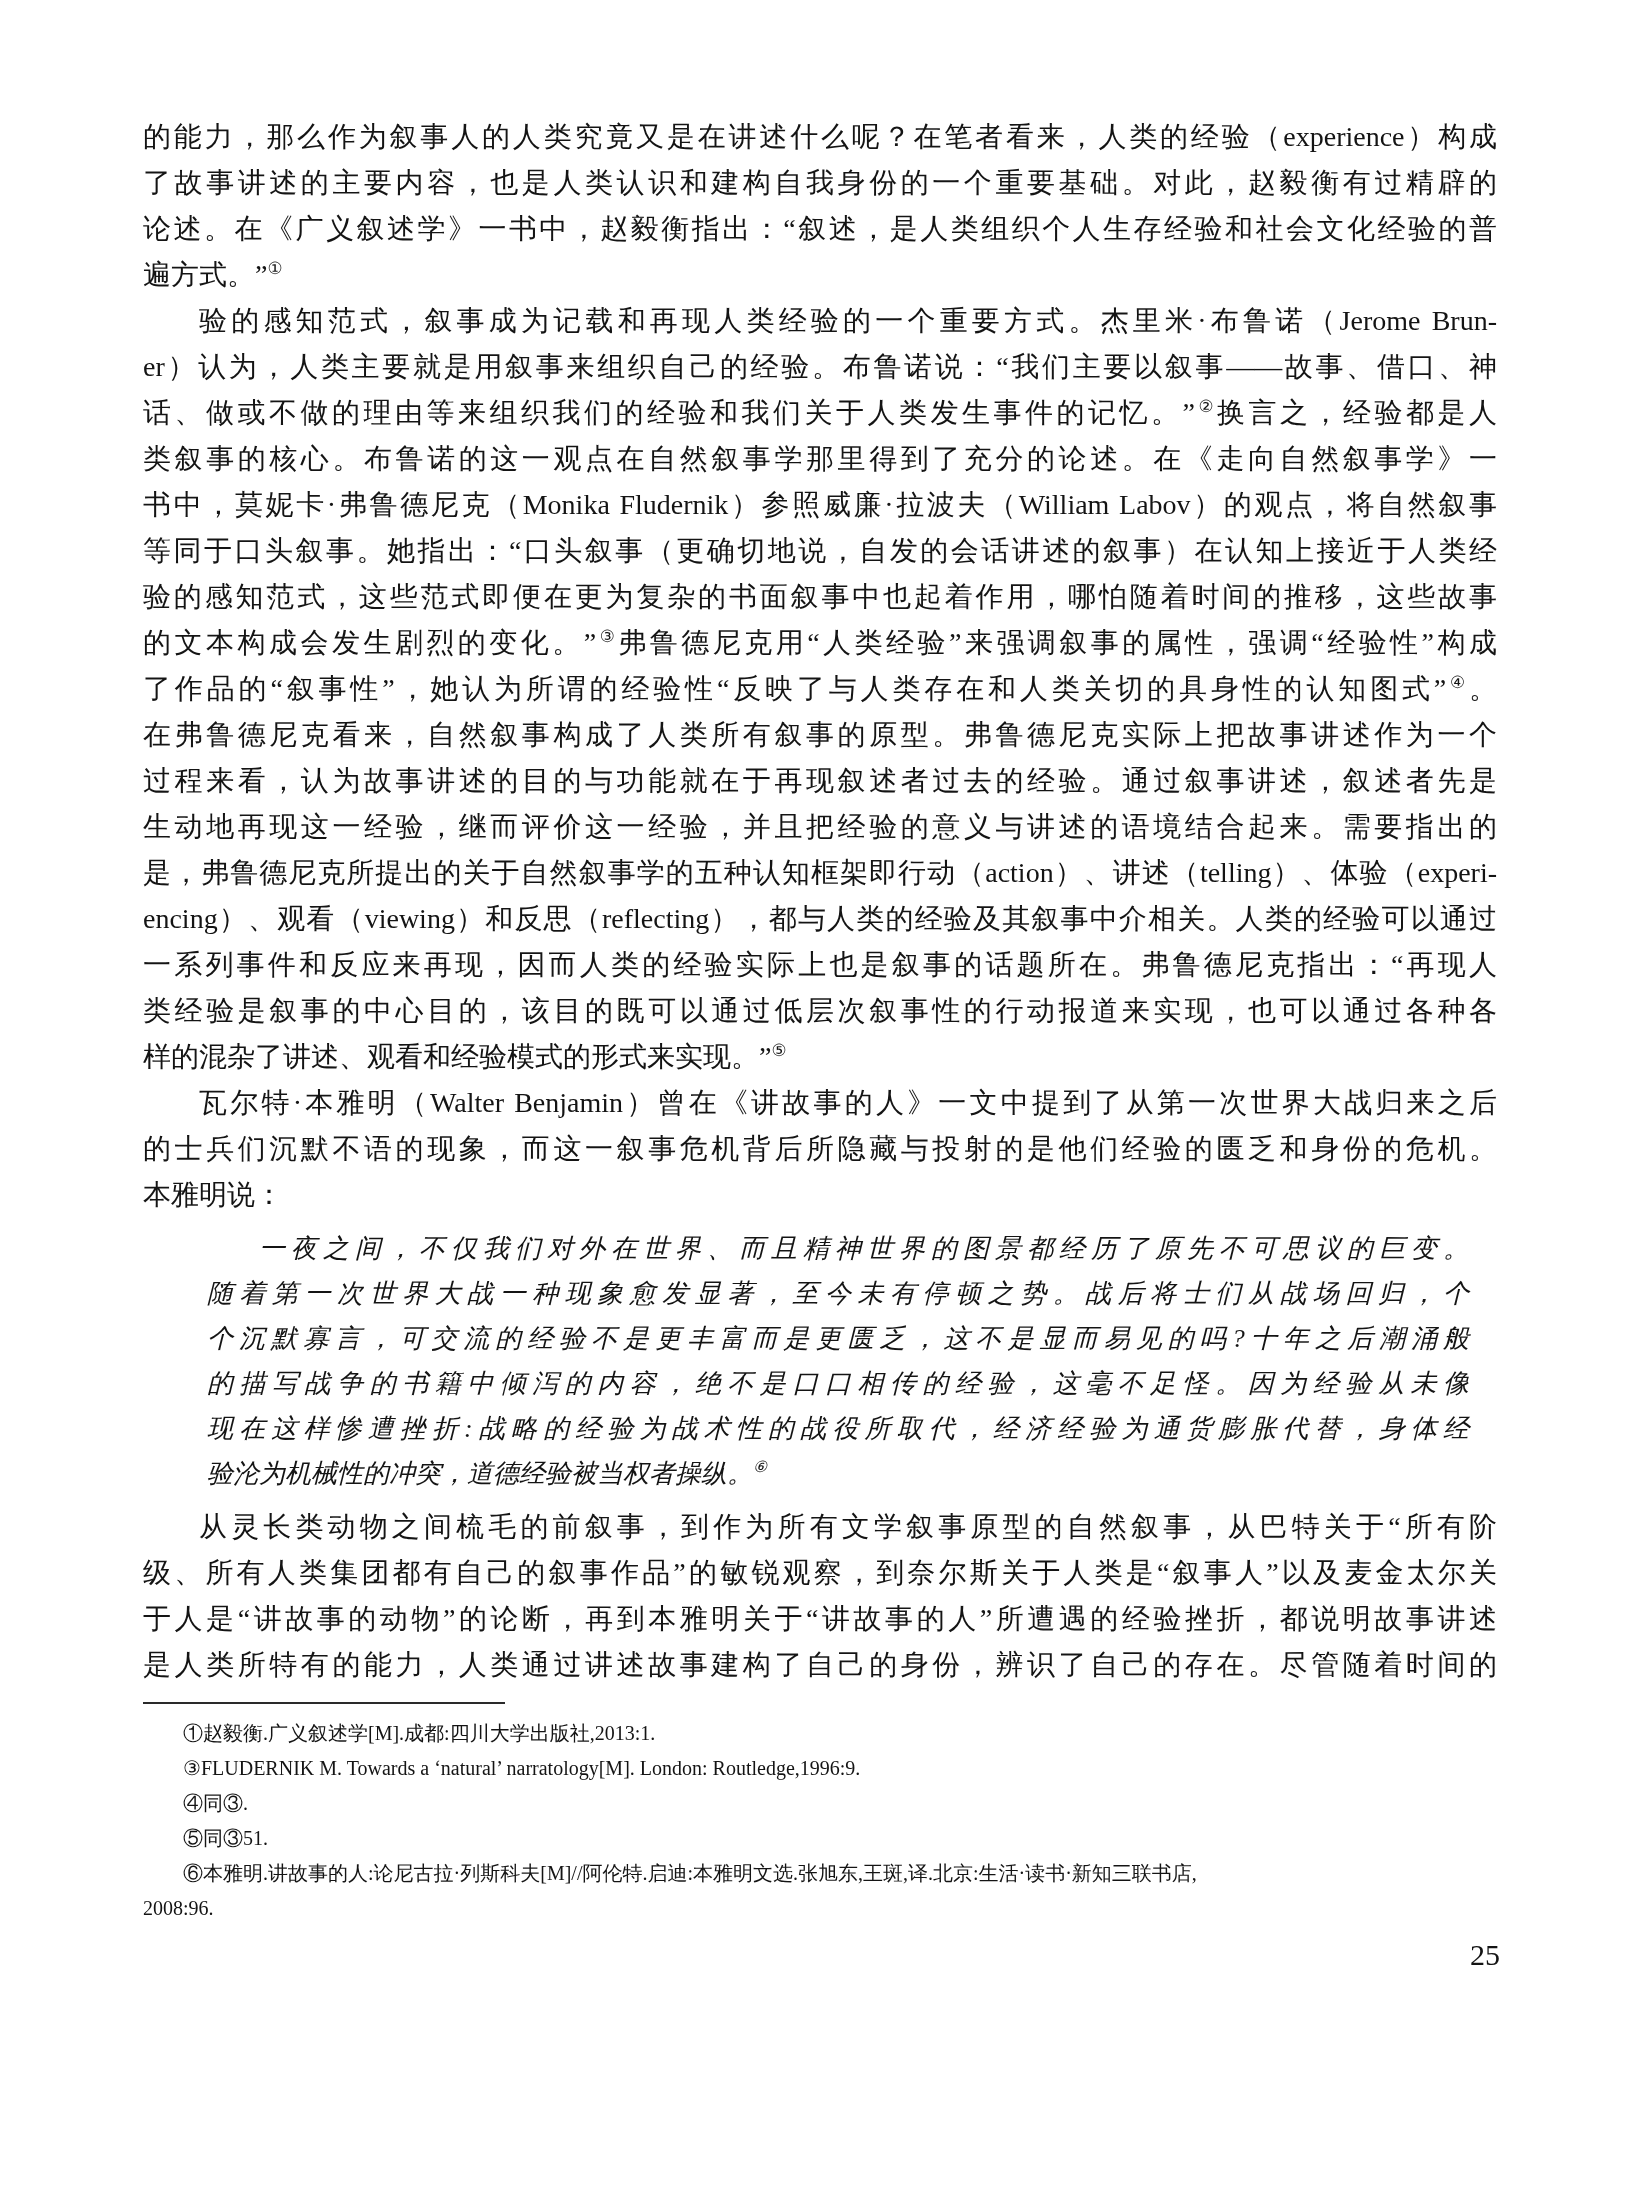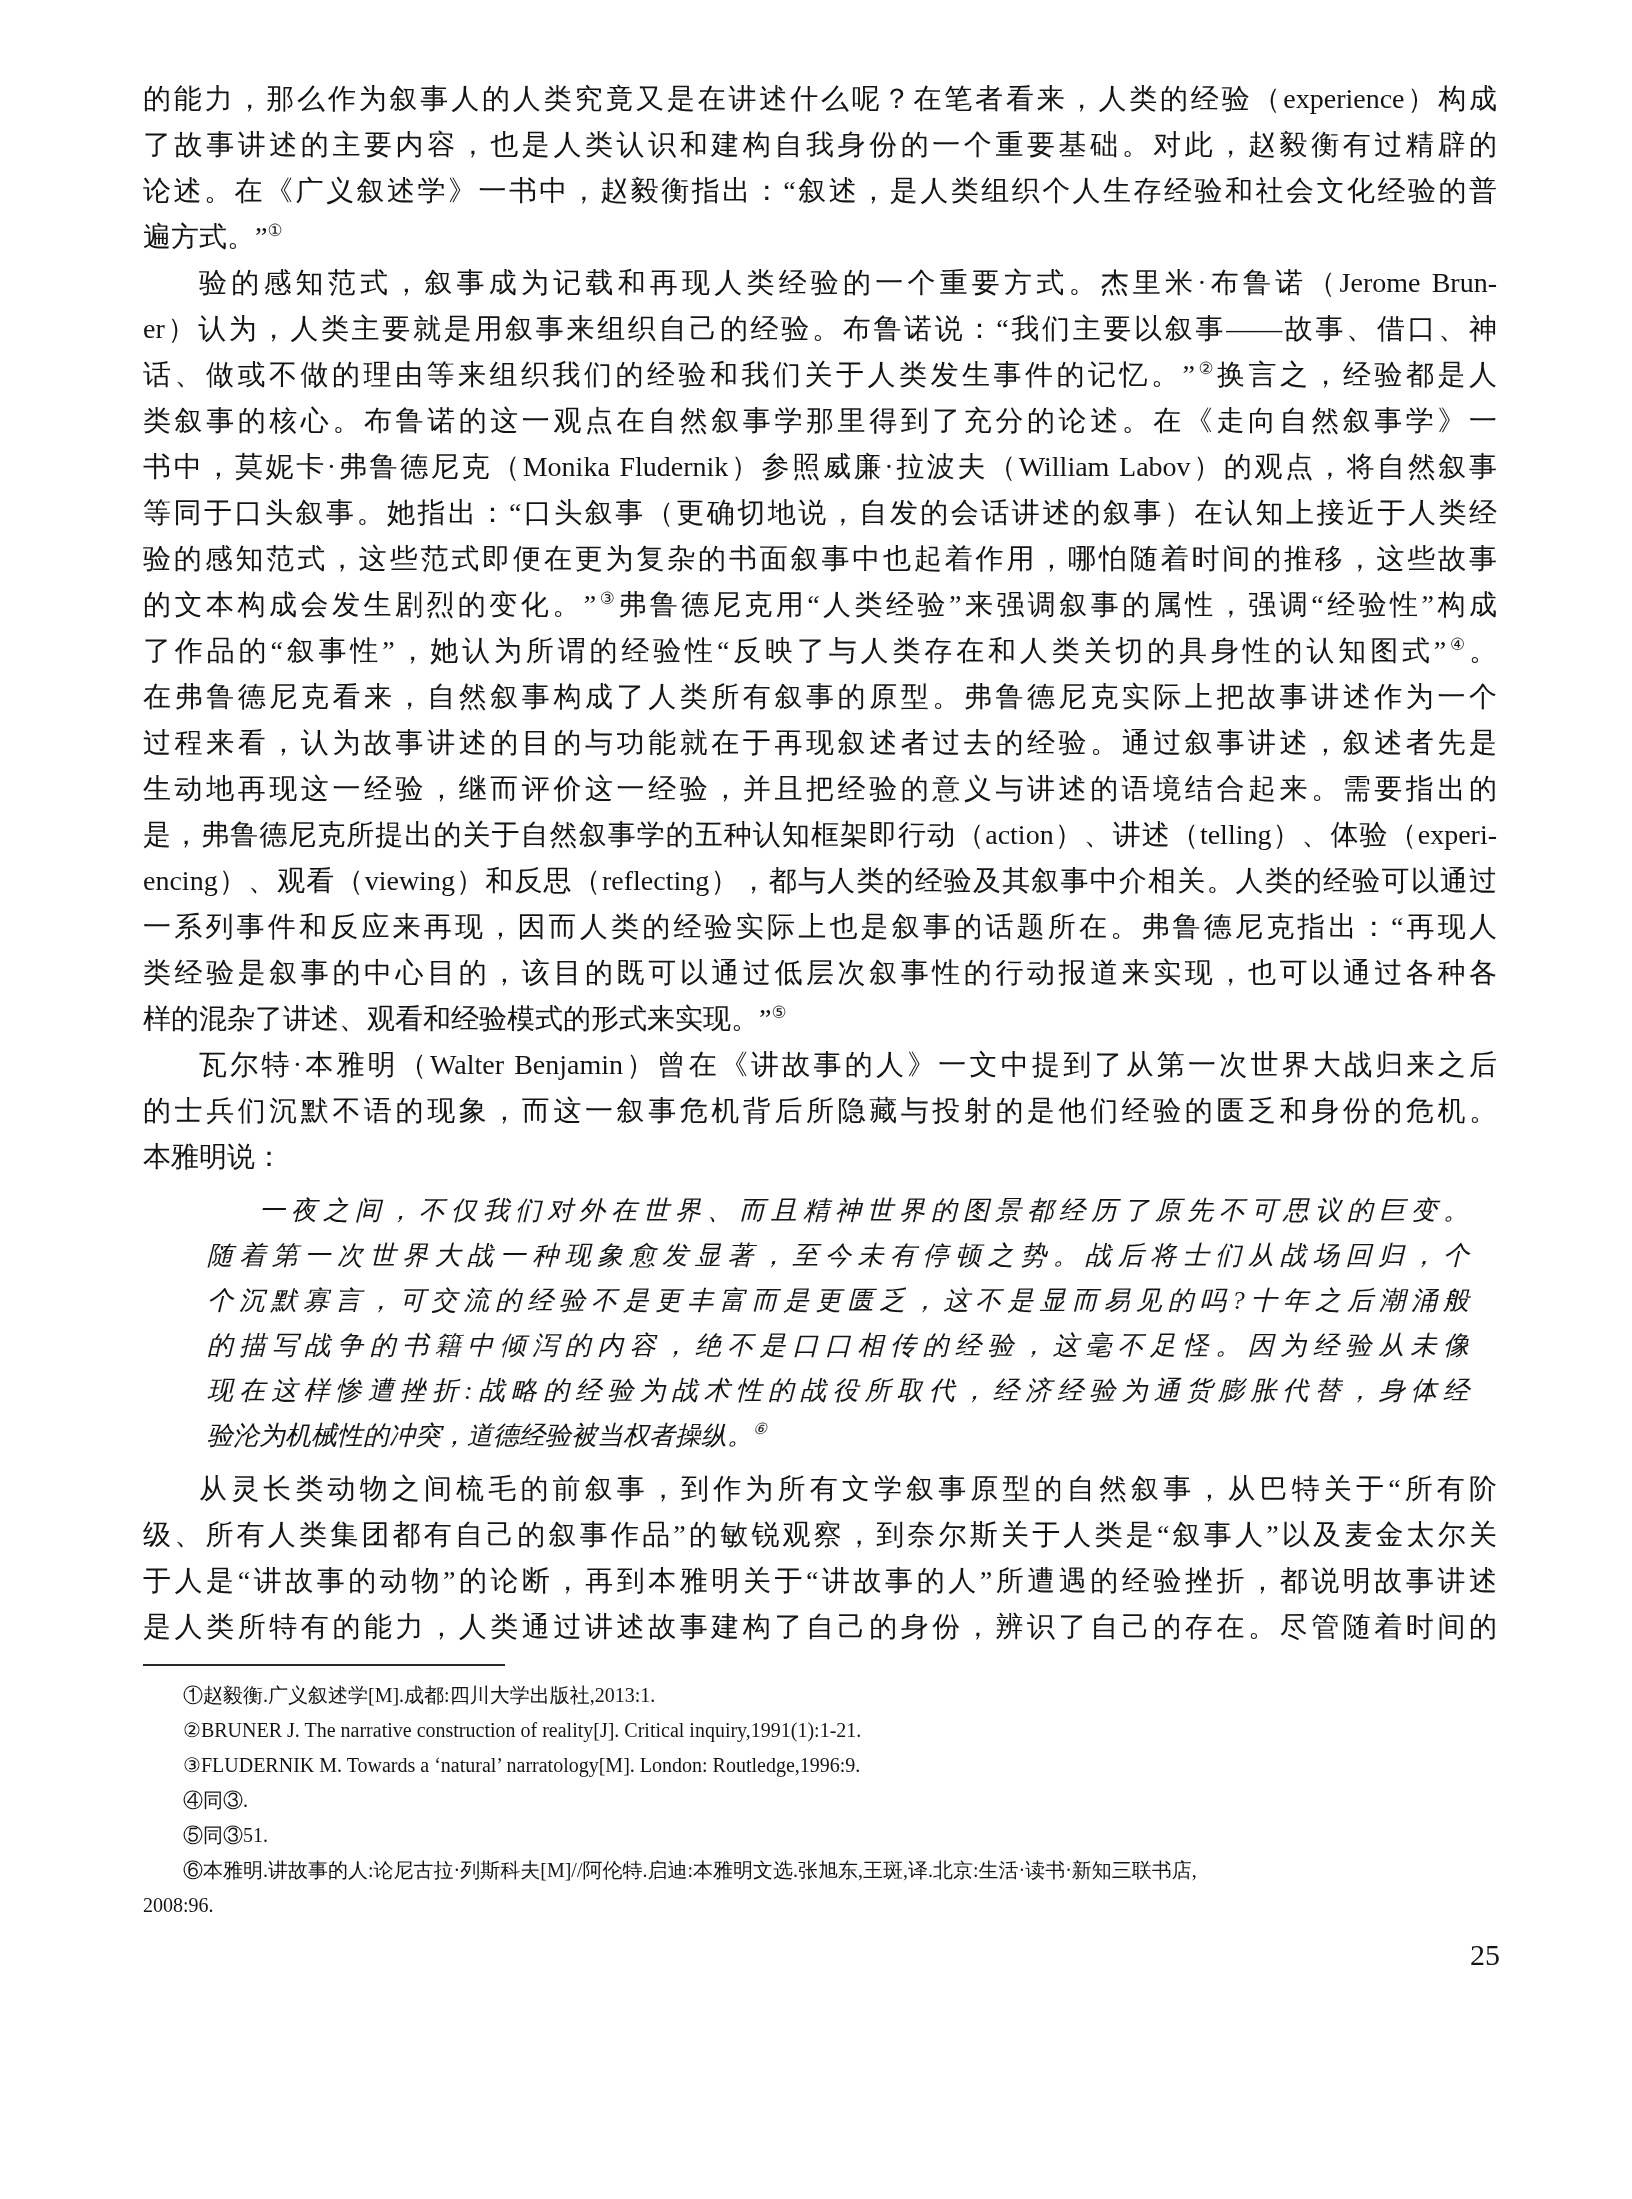--- a/index.html
+++ b/index.html
@@ -10,21 +10,21 @@
   .page {
     position: relative;
     width: 1632px;
     height: 2199px;
     margin: 0 auto;
     background: #ffffff;
     color: #141414;
     font-family: "Liberation Serif", "DejaVu Serif", serif;
     overflow: hidden;
     box-sizing: border-box;
-    padding: 76px 135px 0 143px;
+    padding: 114px 135px 0 143px;
   }
   .body-text {
     font-size: 28px;
     line-height: 46px;
   }
   .line {
     text-align: justify;
     text-align-last: justify;
     white-space: normal;
   }
@@ -122,21 +122,20 @@
         <div class="line">级、所有人类集团都有自己的叙事作品”的敏锐观察，到奈尔斯关于人类是“叙事人”以及麦金太尔关</div>
         <div class="line">于人是“讲故事的动物”的论断，再到本雅明关于“讲故事的人”所遭遇的经验挫折，都说明故事讲述</div>
         <div class="line">是人类所特有的能力，人类通过讲述故事建构了自己的身份，辨识了自己的存在。尽管随着时间的</div>
       </div>
     </div>
 
   <div class="footnotes">
     <div class="fn-rule"></div>
     <div>
         <div class="fn-line fn-indent">①赵毅衡.广义叙述学[M].成都:四川大学出版社,2013:1.</div>
-        <div class="fn-line fn-indent">②BRUNER J. The narrative construction of reality[J]. Critical inquiry,1991(1):1-21.</div>
         <div class="fn-line fn-indent">③FLUDERNIK M. Towards a ‘natural’ narratology[M]. London: Routledge,1996:9.</div>
         <div class="fn-line fn-indent">④同③.</div>
         <div class="fn-line fn-indent">⑤同③51.</div>
         <div class="fn-line fn-indent">⑥本雅明.讲故事的人:论尼古拉·列斯科夫[M]//阿伦特.启迪:本雅明文选.张旭东,王斑,译.北京:生活·读书·新知三联书店,</div>
         <div class="fn-line">2008:96.</div>
       </div>
   </div>
 
   <div class="page-number">25</div>
 

